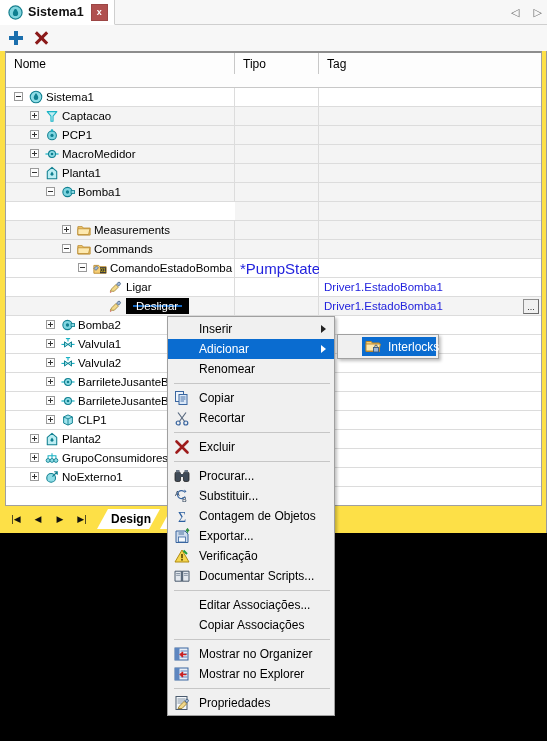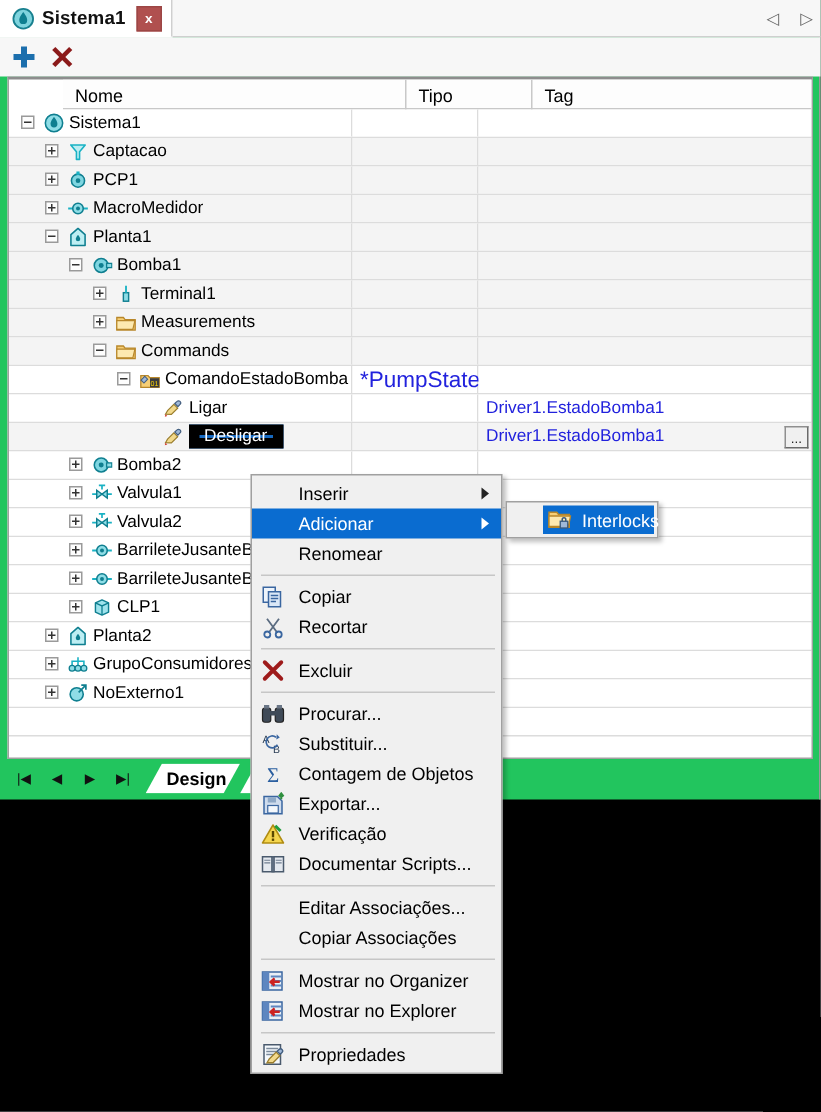--- a/index.html
+++ b/index.html
@@ -8,21 +8,21 @@
     width: 547px; height: 741px;
     background: #000;
     font-family: "Liberation Sans", sans-serif;
     font-size: 12px;
     color: #000;
     overflow: hidden;
   }
   #app {
     position: absolute; left: 0; top: 0;
     width: 547px; height: 533px;
-    background: #22c55e;
+    background: #fde047;
     border-right: 1px solid #9a9a9a;
   }
 
   
   .tabstrip {
     position: absolute; left: 0; top: 0; width: 547px; height: 25px;
     background: #f7f7f7;
     border-bottom: 1px solid #cfcfcf;
   }
   .doc-tab {
@@ -82,24 +82,23 @@
   
   .grid-wrap {
     position: absolute; left: 5px; top: 51px;
     width: 537px; height: 455px;
     background: #ffffff;
     border: 1px solid #a0a0a0;
     border-top: 2px solid #8d8d8d;
     overflow: hidden;
   }
   .grid-head {
-    position: relative; height: 20px;
+    position: relative; height: 35px;
     background: #fdfdfd;
     border-bottom: 1px solid #c8c8c8;
-    margin-left: 36px;
   }
   .grid-head .hcell {
     position: absolute; top: 0; height: 21px;
     display: flex; align-items: center;
     padding-left: 8px;
     font-size: 12px; color: #000;
     border-right: 1px solid #c8c8c8;
   }
   .hcell.c-nome { left: 0;   width: 229px; }
   .hcell.c-tipo { left: 229px; width: 84px; }
@@ -381,30 +380,20 @@
               </svg>
             </div>
             <div class="node-label" style="left: 72px;">Bomba1</div>
           </div>
           <div class="cell-tipo"></div>
           <div class="cell-tag">
             <span></span>
           </div>
         </div>
         <div class="row shaded">
-          <div class="cell-name">
-            <div class="expander plus" style="left: 56px;"></div>
-            <div class="node-icon" style="left: 71px;">
-              <svg width="14" height="14" viewBox="0 0 16 16">
-                <rect x="6" y="7" width="4" height="6.5" fill="#8fdde6" stroke="#0f7f90" stroke-width="1.1"></rect>
-                <line x1="8" y1="1.8" x2="8" y2="7" stroke="#19b2c4" stroke-width="1.4"></line>
-              </svg>
-            </div>
-            <div class="node-label" style="left: 88px;">Terminal1</div>
-          </div>
           <div class="cell-tipo"></div>
           <div class="cell-tag">
             <span></span>
           </div>
         </div>
         <div class="row shaded">
           <div class="cell-name">
             <div class="expander plus" style="left: 56px;"></div>
             <div class="node-icon" style="left: 71px;">
               <svg width="14" height="14" viewBox="0 0 16 16">

